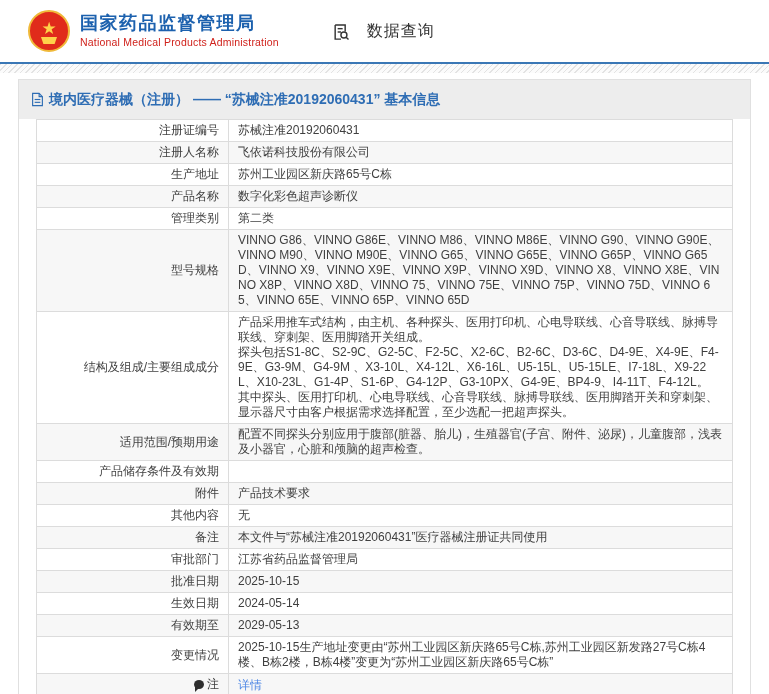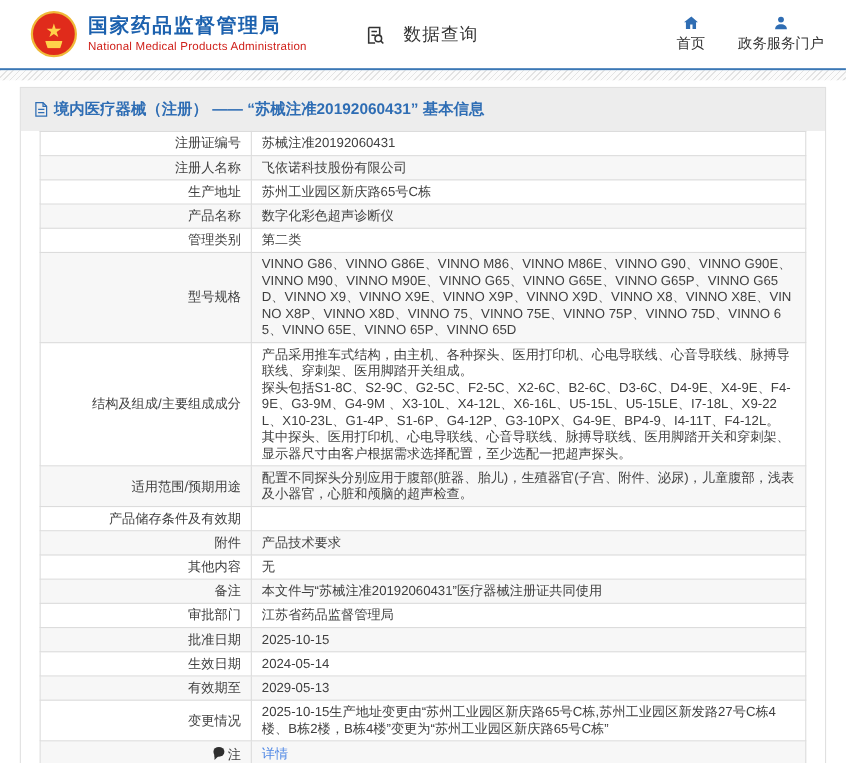--- a/index.html
+++ b/index.html
@@ -28,21 +28,21 @@
   .card { margin:6px 18px 0 18px; width:733px; background:#fff; border:1px solid #e0e0e0; padding-bottom:10px; }
   .card-title { height:39px; background:#ededed; display:flex; align-items:center; gap:5px; padding:0 12px; }
   .card-title .txt { font-size:14px; font-weight:bold; color:#2e6db4; }
 
   table.info { width:697px; margin:0 17px; border-collapse:collapse; font-size:12px; table-layout:fixed; }
   table.info td { border:1px solid #dcdcdc; padding:3px 9px; line-height:15px; vertical-align:middle; }
   table.info tr:nth-child(even) { background:#f7f7f7; }
   td.label-cell { width:192px; text-align:right; color:#3f3f3f; }
   td.value-cell { text-align:left; white-space:pre-line; word-break:break-all; }
   .detail-link { color:#4e87e5; text-decoration:none; }
-  .label-inner { display:inline-flex; align-items:flex-start; gap:3px; }
+  .label-inner { display:inline-flex; align-items:center; gap:3px; }
 
   .note-icon { display:inline-block; width:10px; height:9px; background:#2e2e2e; border-radius:50%; position:relative; }
   .note-icon::after { content:""; position:absolute; left:1px; bottom:-3px;
                       border:3px solid transparent; border-top-color:#2e2e2e; border-left-color:#2e2e2e; }
 
   svg { display:block; }
 </style>
 </head>
 <body>
 
@@ -60,39 +60,20 @@
         <path d="M5 3.5h12v8"></path>
           <path d="M5 3.5v17h7"></path>
         <line x1="8" y1="8" x2="14" y2="8"></line>
           <line x1="8" y1="12" x2="12" y2="12"></line>
         <circle cx="15.5" cy="15.5" r="3.6"></circle>
           <line x1="18.2" y1="18.2" x2="21" y2="21"></line>
       </svg>
     </span>
     <span class="label">数据查询</span>
   </div>
-  <div class="hnav">
-    <div class="hnav-item">
-      <span>
-        <svg width="17" height="16" viewBox="0 0 24 24" fill="#2f6db3">
-          <path d="M12 3l9 8h-2.6v9h-4.8v-6h-3.2v6H4.6v-9H2z"></path>
-        </svg>
-      </span>
-      <span class="txt">首页</span>
-    </div>
-    <div class="hnav-item">
-      <span>
-        <svg width="16" height="16" viewBox="0 0 24 24" fill="#2f6db3">
-          <circle cx="12" cy="7.2" r="4"></circle>
-            <path d="M4 20.5c0-4.4 3.4-6.8 8-6.8s8 2.4 8 6.8z"></path>
-        </svg>
-      </span>
-      <span class="txt">政务服务门户</span>
-    </div>
-  </div>
 </div>
 
 <div class="blue-rule"></div>
 <div class="hatch"></div>
 
 <div class="card">
   <div class="card-title">
     <span>
       <svg width="13" height="15" viewBox="0 0 16 18" fill="none" stroke="#2e6db4" stroke-width="1.4">
         <path d="M2 1.5h8l4 4v11H2z"></path>

